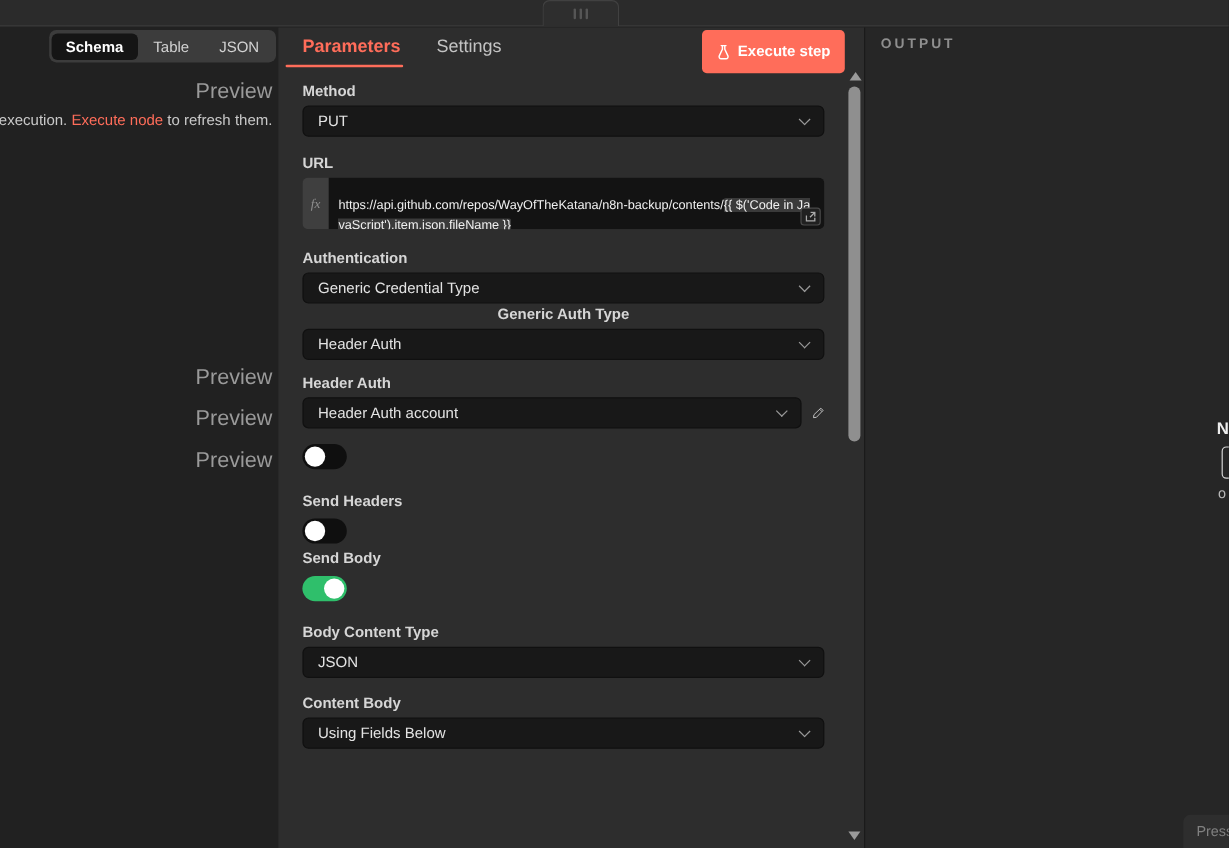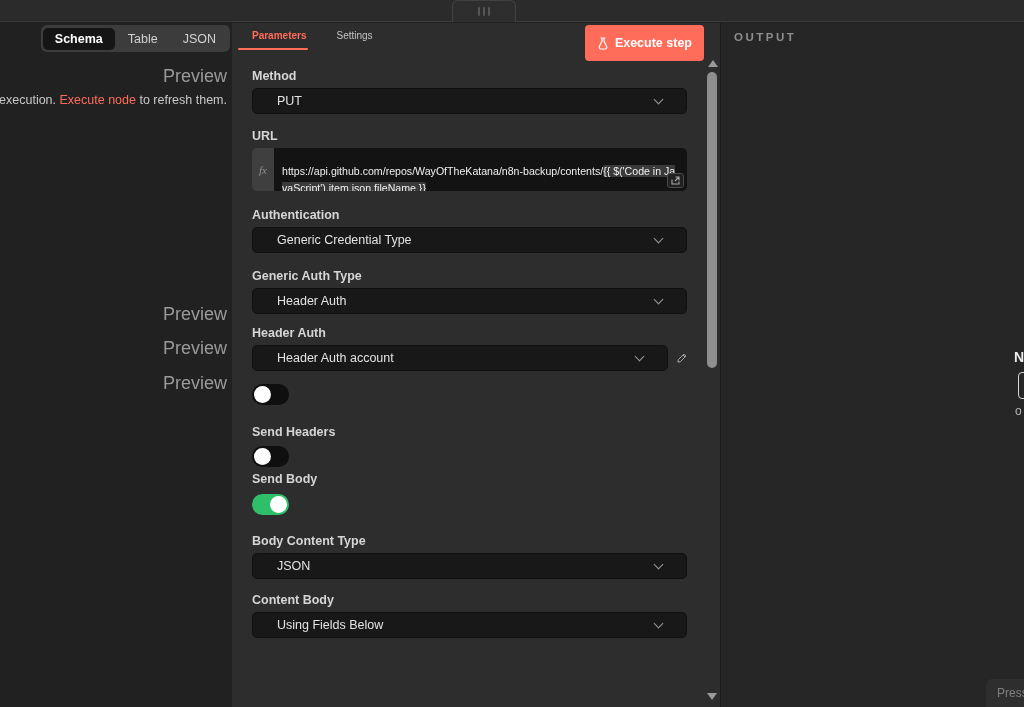--- a/index.html
+++ b/index.html
@@ -23,29 +23,29 @@
   .preview-1{top:43px;}
   .preview-2{top:281px;}
   .preview-3{top:315px;}
   .preview-4{top:350px;}
   .notice{position:absolute;right:5px;top:70px;white-space:nowrap;font-size:12.5px;color:#c9c9c9;}
   .notice .link{color:var(--accent);}
 
   
   .params-panel{position:absolute;left:232px;top:23px;width:488px;bottom:0;background:#2d2d2d;}
   .pp-tabs{display:flex;gap:30px;padding:7px 0 0 20px;}
-  .pp-tab{font-size:10px;color:#c3c3c3;padding-bottom:9px;position:relative;cursor:default;}
+  .pp-tab{font-size:15px;color:#c3c3c3;padding-bottom:9px;position:relative;cursor:default;}
   .pp-tab.active{color:var(--accent);font-weight:700;}
   .pp-tab.active::after{content:'';position:absolute;left:-14px;right:-2px;bottom:0;height:2.5px;background:var(--accent);border-radius:2px;}
   .execute-btn{position:absolute;right:16px;top:2px;height:36px;background:var(--accent);color:#fff;border:none;border-radius:4px;font-size:12.5px;font-weight:700;display:flex;align-items:center;gap:6px;padding:0 12px;cursor:default;}
   .pp-content{position:absolute;top:33px;left:0;right:14px;bottom:0;padding:0 19px 0 20px;overflow:hidden;}
   .import-curl-row{display:flex;justify-content:flex-end;margin-top:8px;}
   .import-curl{height:21px;padding:0 10px;border:1px solid #dcdcdc;border-radius:4px;background:#0d0d0d;color:#fff;font-weight:700;font-size:12px;display:flex;align-items:center;cursor:default;}
   .field-label{font-size:12.5px;font-weight:600;color:#d6d6d6;margin-bottom:5px;}
-  .dropdown{height:26px;background:#181818;border:1px solid #101010;border-radius:5px;display:flex;align-items:center;padding:0 24px;color:#e3e3e3;font-size:12.5px;font-weight:500;cursor:default;}
+  .dropdown{height:26px;background:#181818;border:1px solid #101010;border-radius:5px;display:flex;align-items:center;padding:0 12px;color:#e3e3e3;font-size:12.5px;font-weight:500;cursor:default;}
   .chevron{width:7px;height:7px;border-right:1.6px solid #999;border-bottom:1.6px solid #999;transform:rotate(45deg);margin-left:auto;margin-top:-4px;}
   .ha-row{display:flex;align-items:center;gap:9px;}
   .ha-row .dropdown{flex:0 0 416px;}
   .url-box{display:flex;border-radius:5px;overflow:hidden;position:relative;height:43px;}
   .fx-gutter{width:22px;background:#3f3f3f;color:#8f8f8f;font-style:italic;font-size:11px;display:flex;align-items:center;justify-content:center;font-family:"Liberation Serif",serif;}
   .url-text{flex:1;background:#131313;color:#f0f0f0;font-family:"DejaVu Sans Mono",monospace;font-size:10.6px;line-height:17px;padding:15px 8px;word-break:break-all;}
   .url-text .expr{background:#3a3a3a;border-radius:2px;}
   .expand-btn{position:absolute;right:3px;bottom:3px;width:17px;height:15px;background:#202020;border:1px solid #4a4a4a;border-radius:3px;display:flex;align-items:center;justify-content:center;cursor:default;}
   .toggle{width:37px;height:21px;border-radius:11px;background:#0f0f0f;position:relative;cursor:default;}
   .toggle .knob{width:17px;height:17px;border-radius:50%;background:#fff;position:absolute;top:2px;left:2px;}
@@ -126,21 +126,21 @@
     </div>
 
     <div class="field" style="margin-top:17px;">
       <div class="field-label">Authentication</div>
       <div class="dropdown">
         <span>Generic Credential Type</span>
         <span class="chevron"></span>
       </div>
     </div>
 
-    <div class="field" style="margin-top:16px;">
+    <div class="field" style="margin-top:2px;text-align:center;">
       <div class="field-label">Generic Auth Type</div>
       <div class="dropdown">
         <span>Header Auth</span>
         <span class="chevron"></span>
       </div>
     </div>
 
     <div class="field" style="margin-top:12px;">
       <div class="field-label">Header Auth</div>
       <div class="ha-row">

